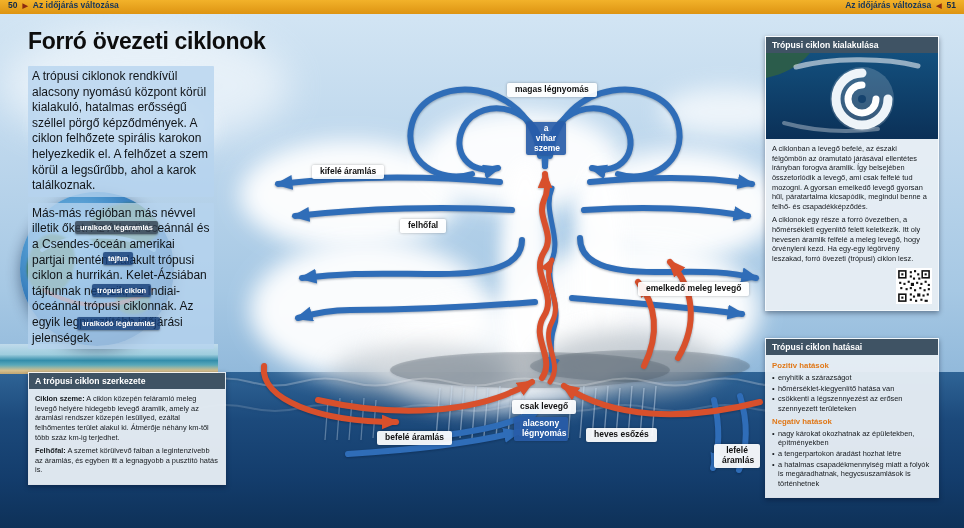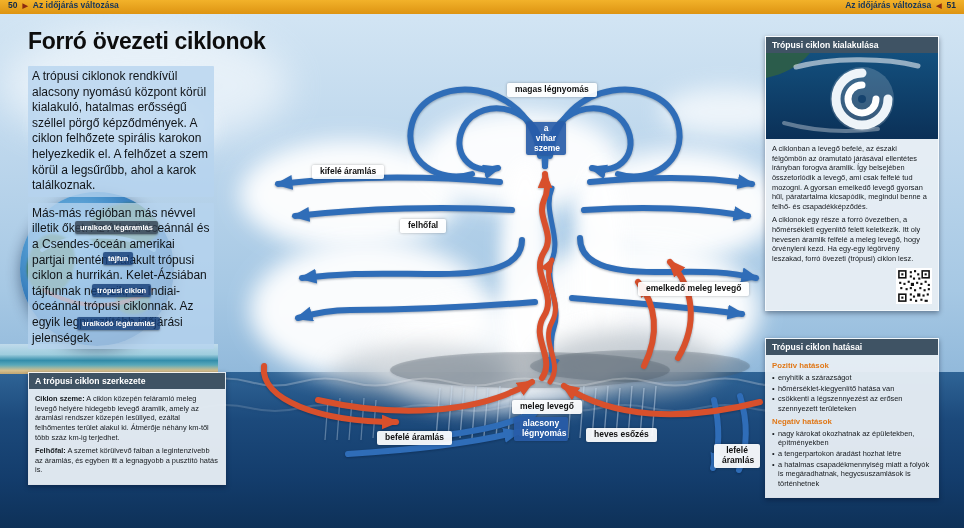--- a/index.html
+++ b/index.html
@@ -152,21 +152,21 @@
   <span class="glabel" style="left:75px;top:221px;background:rgba(52,66,82,.82)">uralkodó légáramlás</span>
   <span class="glabel" style="left:103px;top:252px">tájfun</span>
   <span class="glabel" style="left:92px;top:284px">trópusi ciklon</span>
   <span class="glabel" style="left:77px;top:317px">uralkodó légáramlás</span>
 
   <span class="dlabel" style="left:507px;top:83px">magas légnyomás</span>
   <span class="dlabel blue" style="left:526px;top:122px;width:40px">a vihar szeme</span>
   <span class="dlabel" style="left:312px;top:165px">kifelé áramlás</span>
   <span class="dlabel" style="left:400px;top:219px">felhőfal</span>
   <span class="dlabel" style="left:638px;top:282px">emelkedő meleg levegő</span>
-  <span class="dlabel" style="left:512px;top:400px">meleg levegő</span>
+  <span class="dlabel" style="left:512px;top:400px">csak levegő</span>
   <span class="dlabel blue" style="left:514px;top:417px;width:54px">alacsony légnyomás</span>
   <span class="dlabel" style="left:377px;top:431px">befelé áramlás</span>
   <span class="dlabel" style="left:586px;top:428px">heves esőzés</span>
   <span class="dlabel" style="left:714px;top:444px;width:46px">lefelé áramlás</span>
 
   <section class="structure-box">
     <div class="box-header">A trópusi ciklon szerkezete</div>
     <div class="box-body">
       <p><span class="term">Ciklon szeme:</span><span> A ciklon közepén feláramló meleg levegő helyére hidegebb levegő áramlik, amely az áramlási rendszer közepén lesüllyed, ezáltal felhőmentes terület alakul ki. Átmérője néhány km-től több száz km-ig terjedhet.</span></p>
       <p><span class="term">Felhőfal:</span><span> A szemet körülvevő falban a legintenzívebb az áramlás, és egyben itt a legnagyobb a pusztító hatás is.</span></p>

